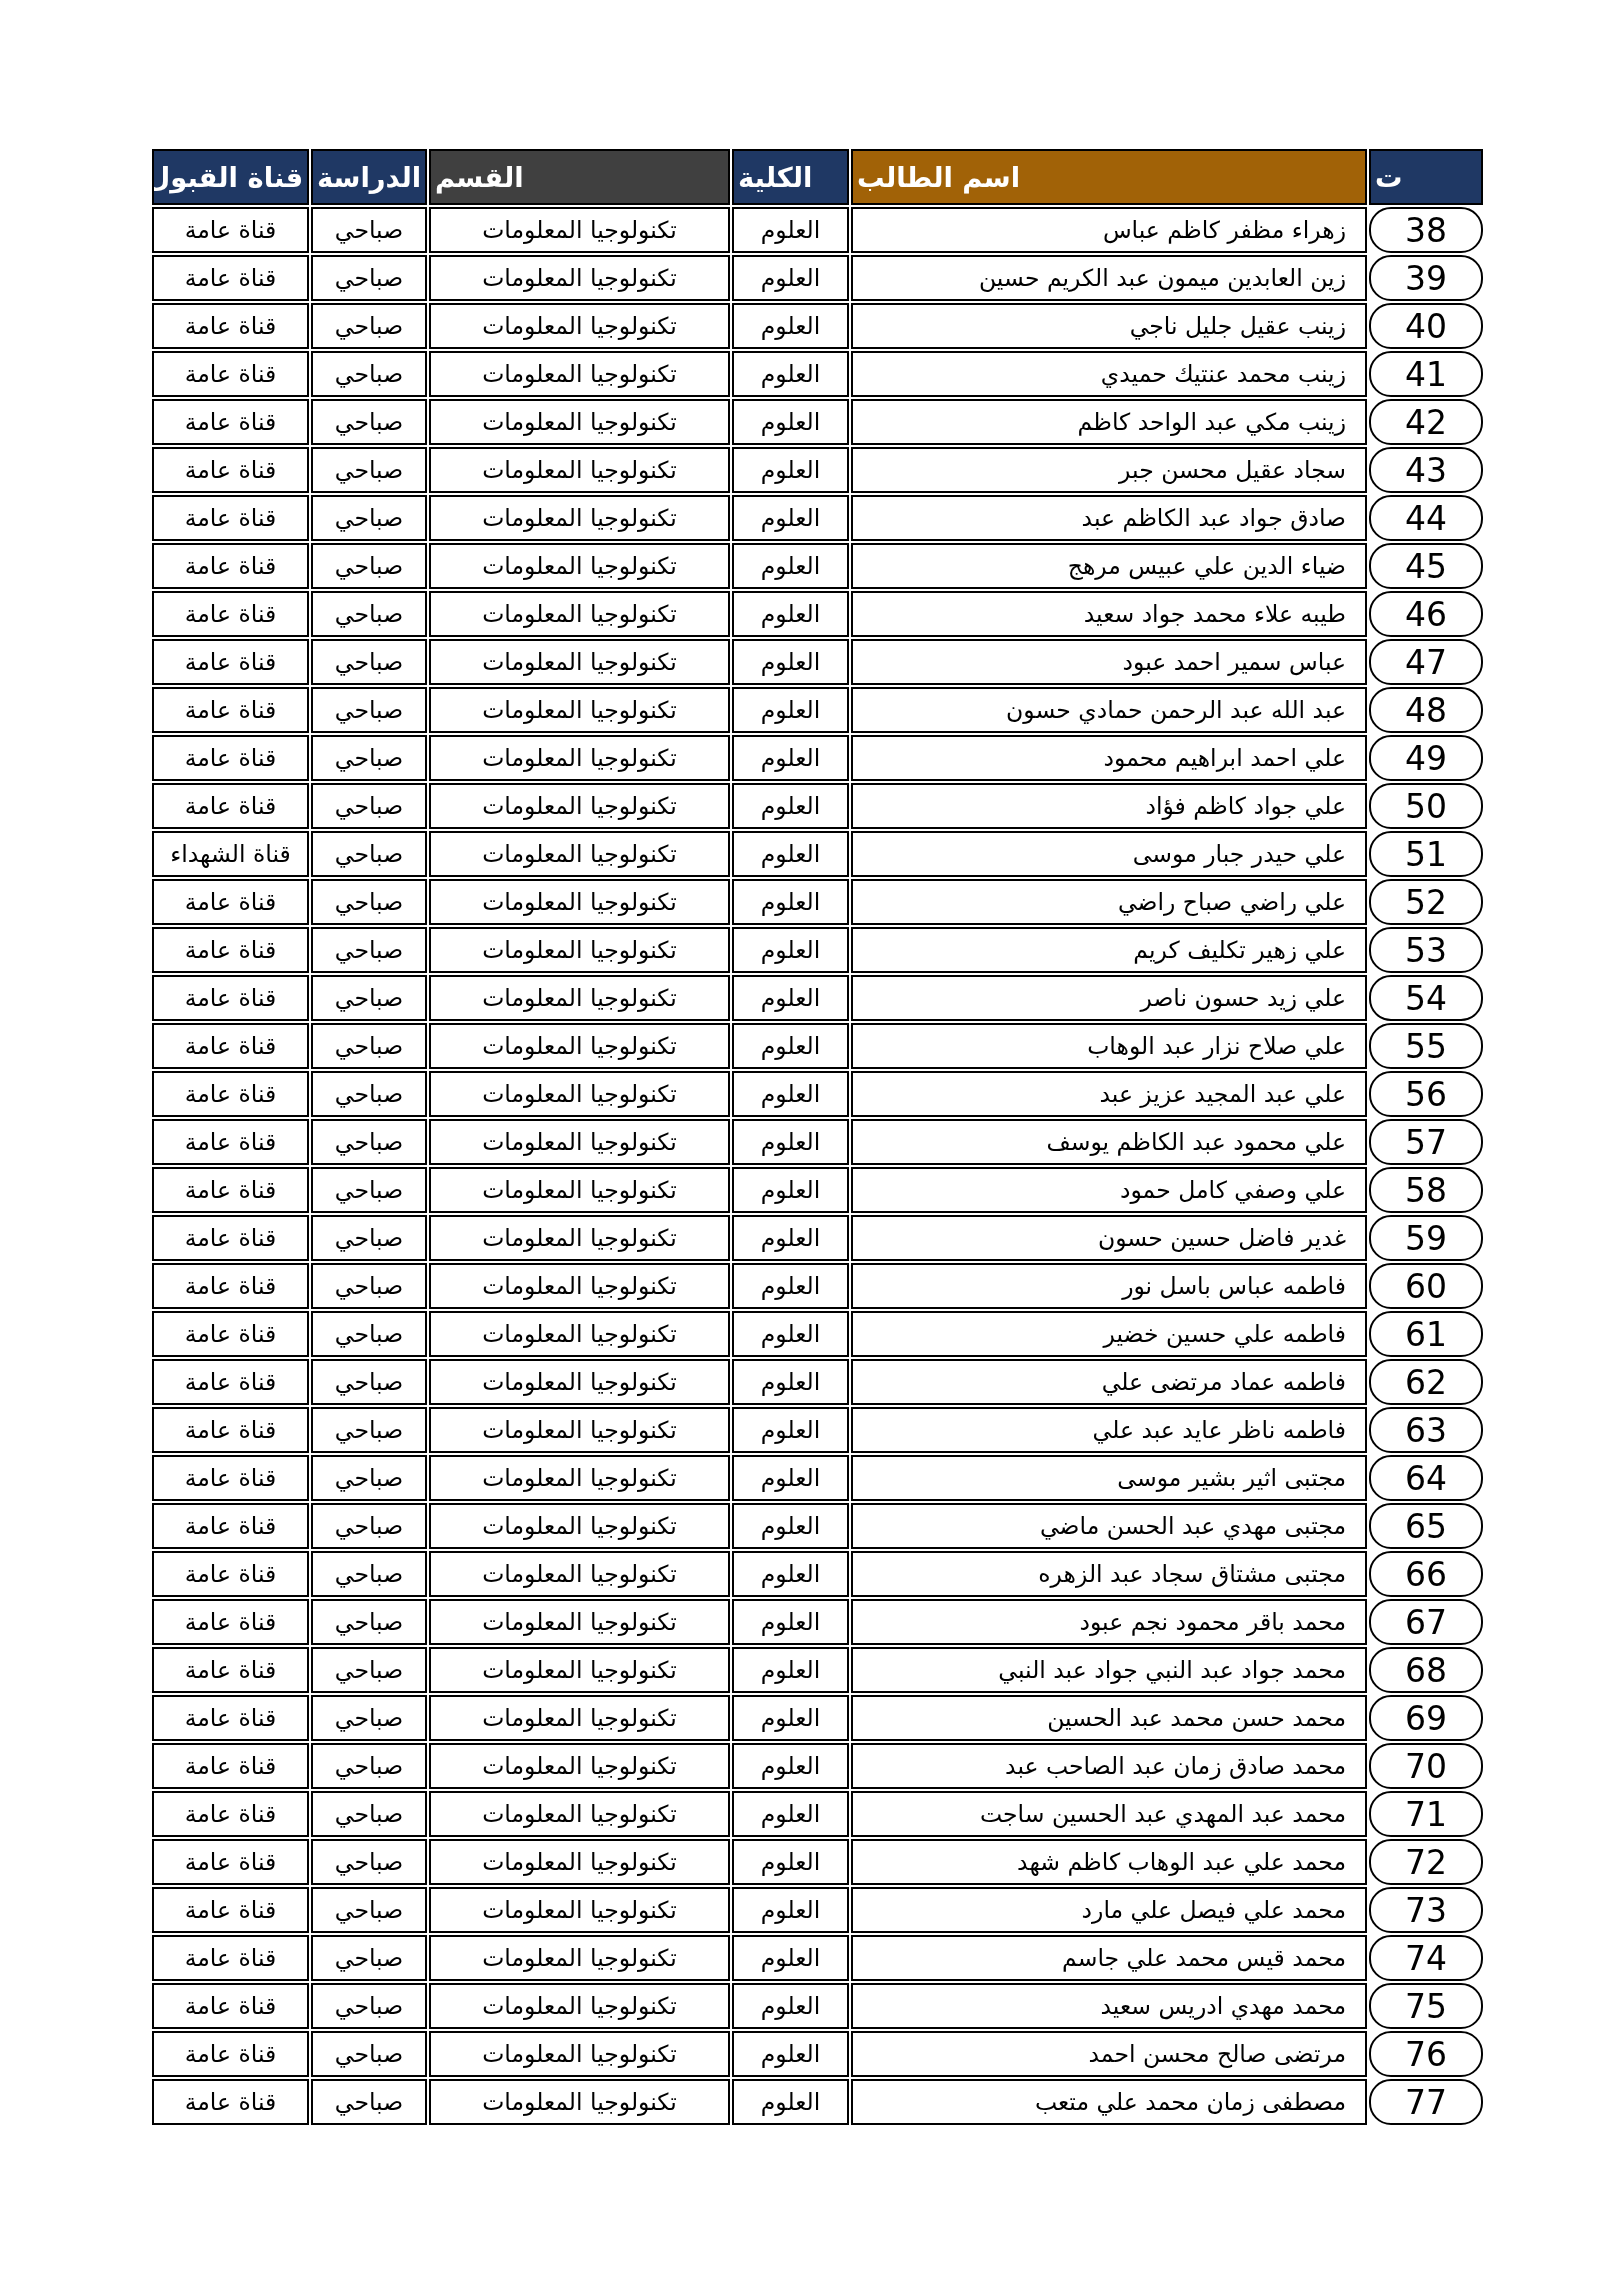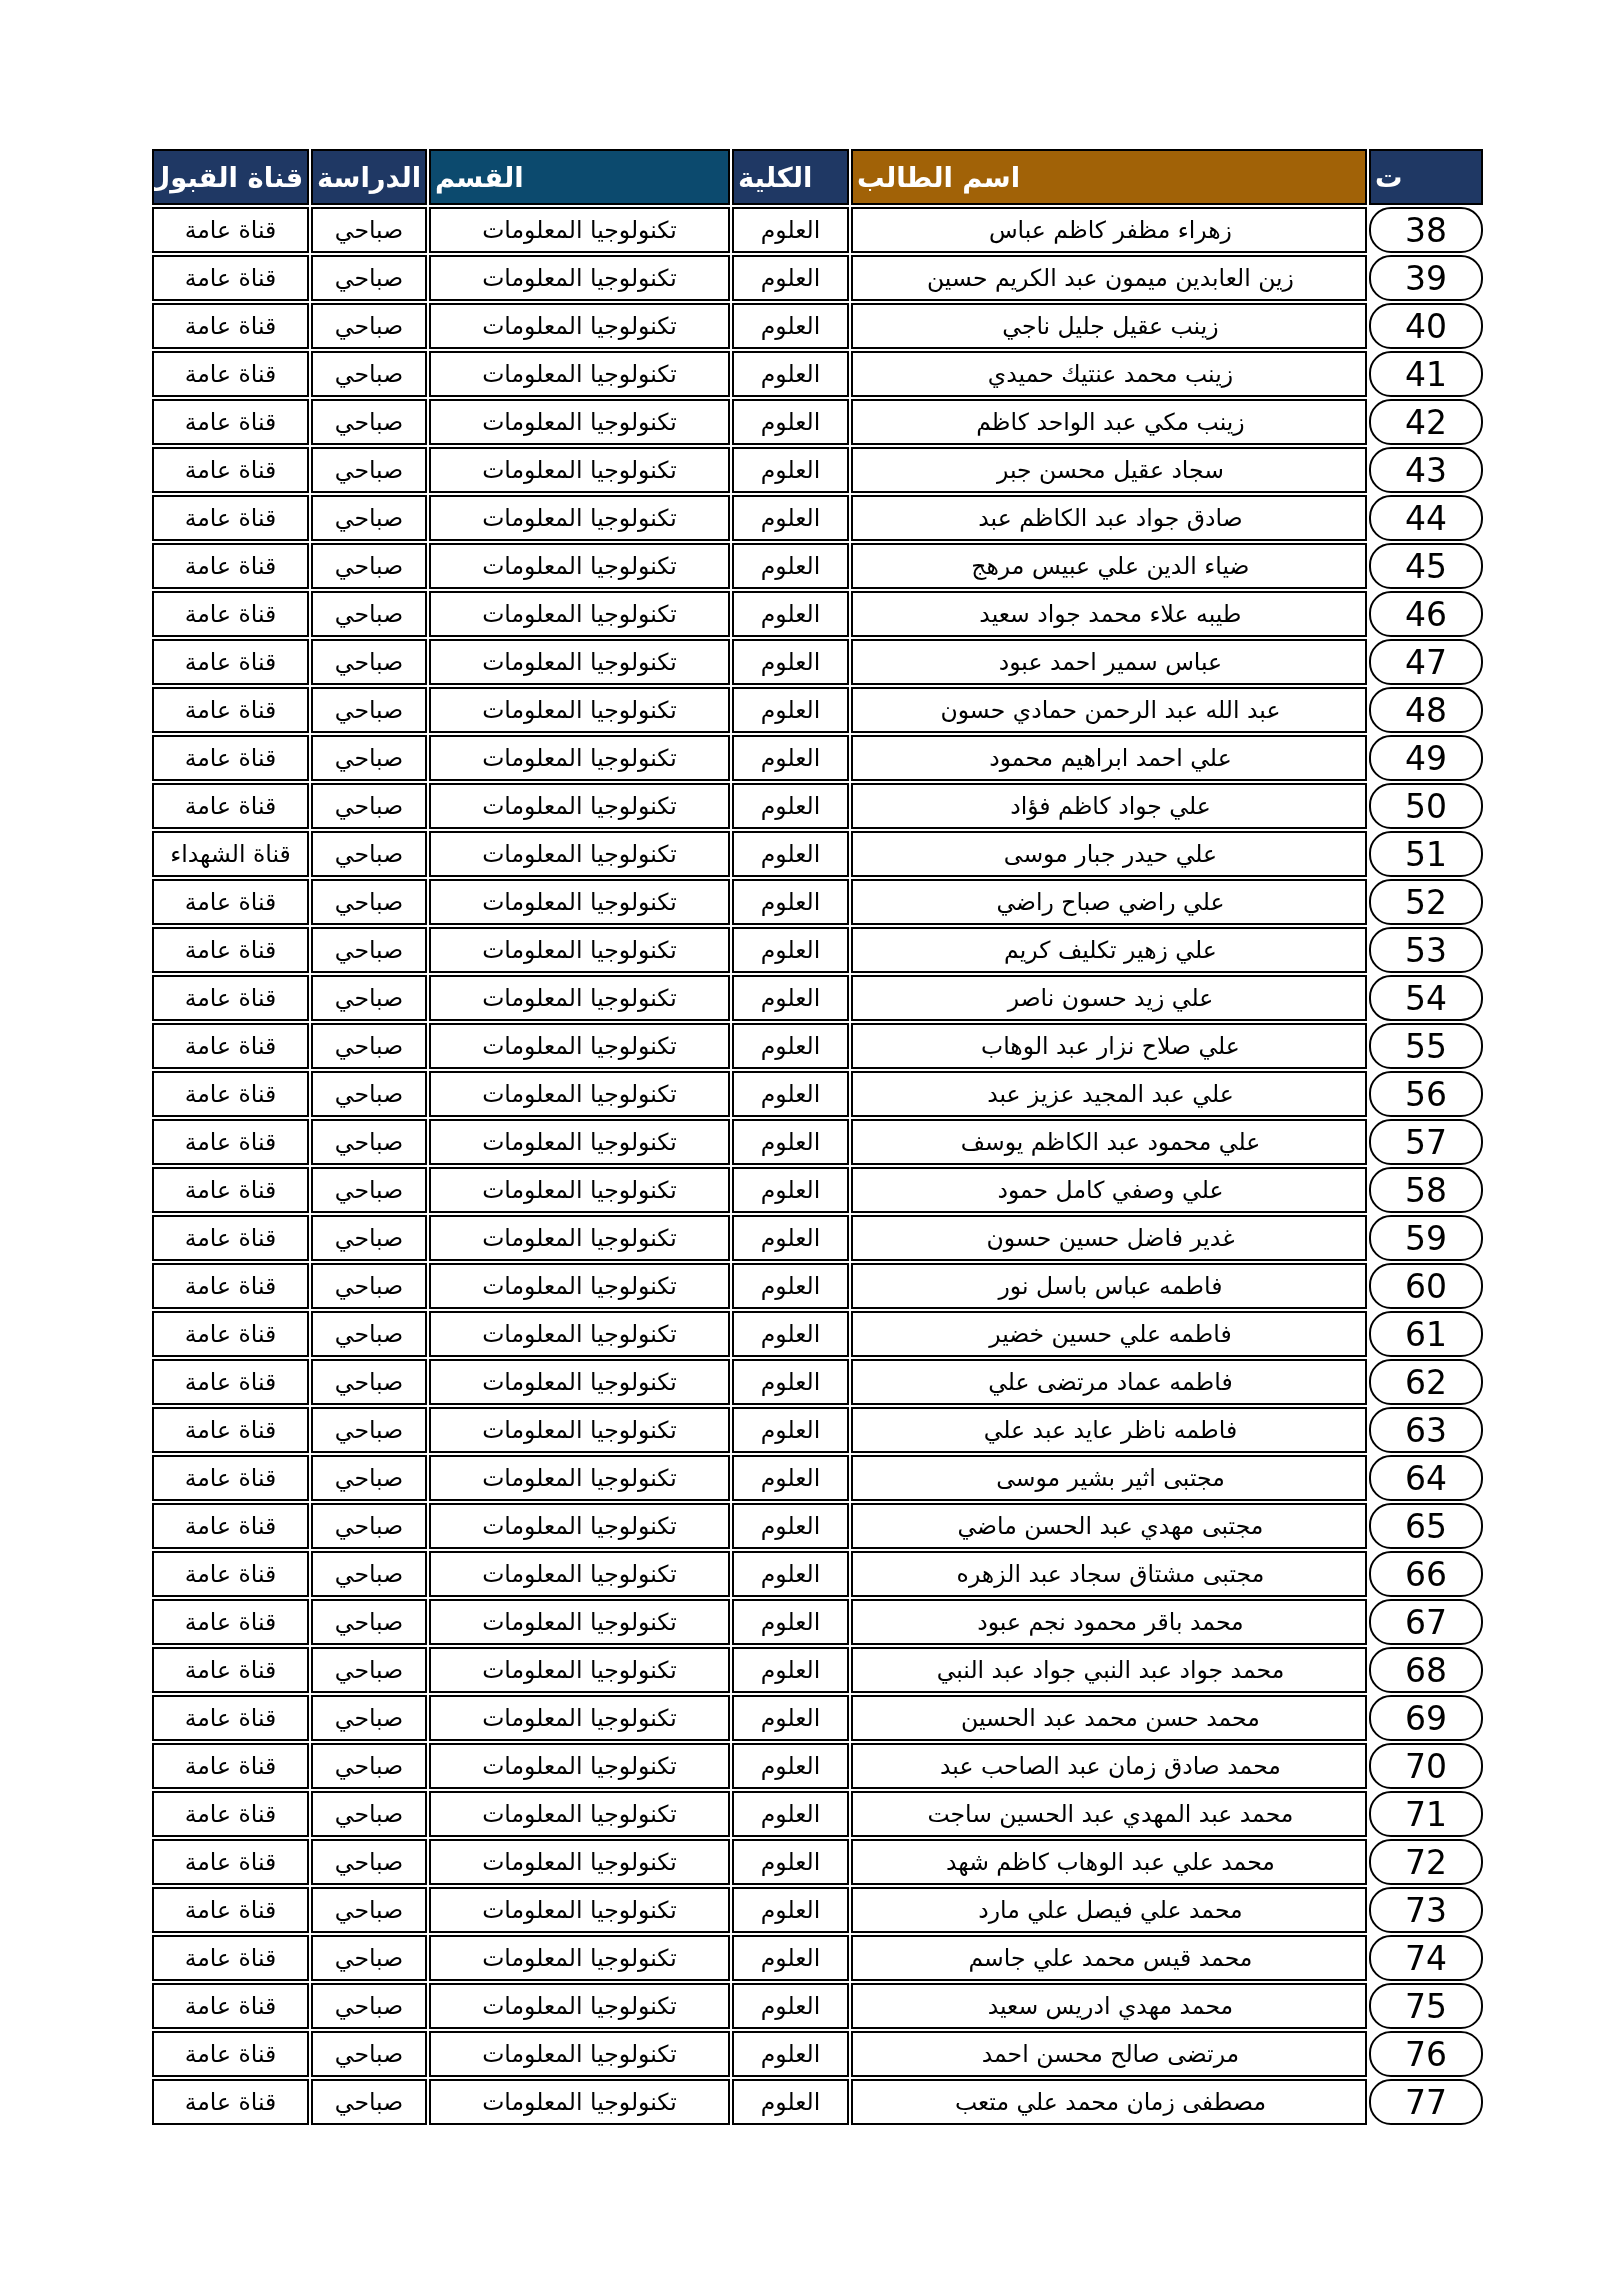--- a/index.html
+++ b/index.html
@@ -44,21 +44,22 @@
   }
   table.students td {
     height: 46px;
     background: #ffffff;
     color: #000000;
     font-size: 23.5px;
     text-align: center;
     padding: 0 2.9px;
   }
   table.students td.cell-name {
-    padding-right: 0;
+    text-align: right;
+    padding-right: 19px;
   }
   table.students td.cell-num {
     font-size: 33px;
     border-radius: 22px;
   }
 </style>
 </head>
 <body>
 
 <div class="sheet">
@@ -69,21 +70,21 @@
       <col style="width:117px">
       <col style="width:301px">
       <col style="width:116px">
       <col style="width:157px">
     </colgroup>
     <thead>
       <tr>
         <th style="background: rgb(31, 56, 100); color: rgb(255, 255, 255);">ت</th>
         <th style="background: #a16207; color: rgb(255, 255, 255);">اسم الطالب</th>
         <th style="background: rgb(31, 56, 100); color: rgb(255, 255, 255);">الكلية</th>
-        <th style="background: #0c4a6e; color: rgb(255, 255, 255);">القسم</th>
+        <th style="background: #404040; color: rgb(255, 255, 255);">القسم</th>
         <th style="background: rgb(31, 56, 100); color: rgb(255, 255, 255); margin-left: 16px;">الدراسة</th>
         <th style="background: rgb(31, 56, 100); color: rgb(255, 255, 255);">قناة القبول</th>
       </tr>
     </thead>
     <tbody>
         <tr>
           <td class="cell cell-num">38</td>
           <td class="cell cell-name">زهراء مظفر كاظم عباس</td>
           <td class="cell cell-college">العلوم</td>
           <td class="cell cell-dept">تكنولوجيا المعلومات</td>

